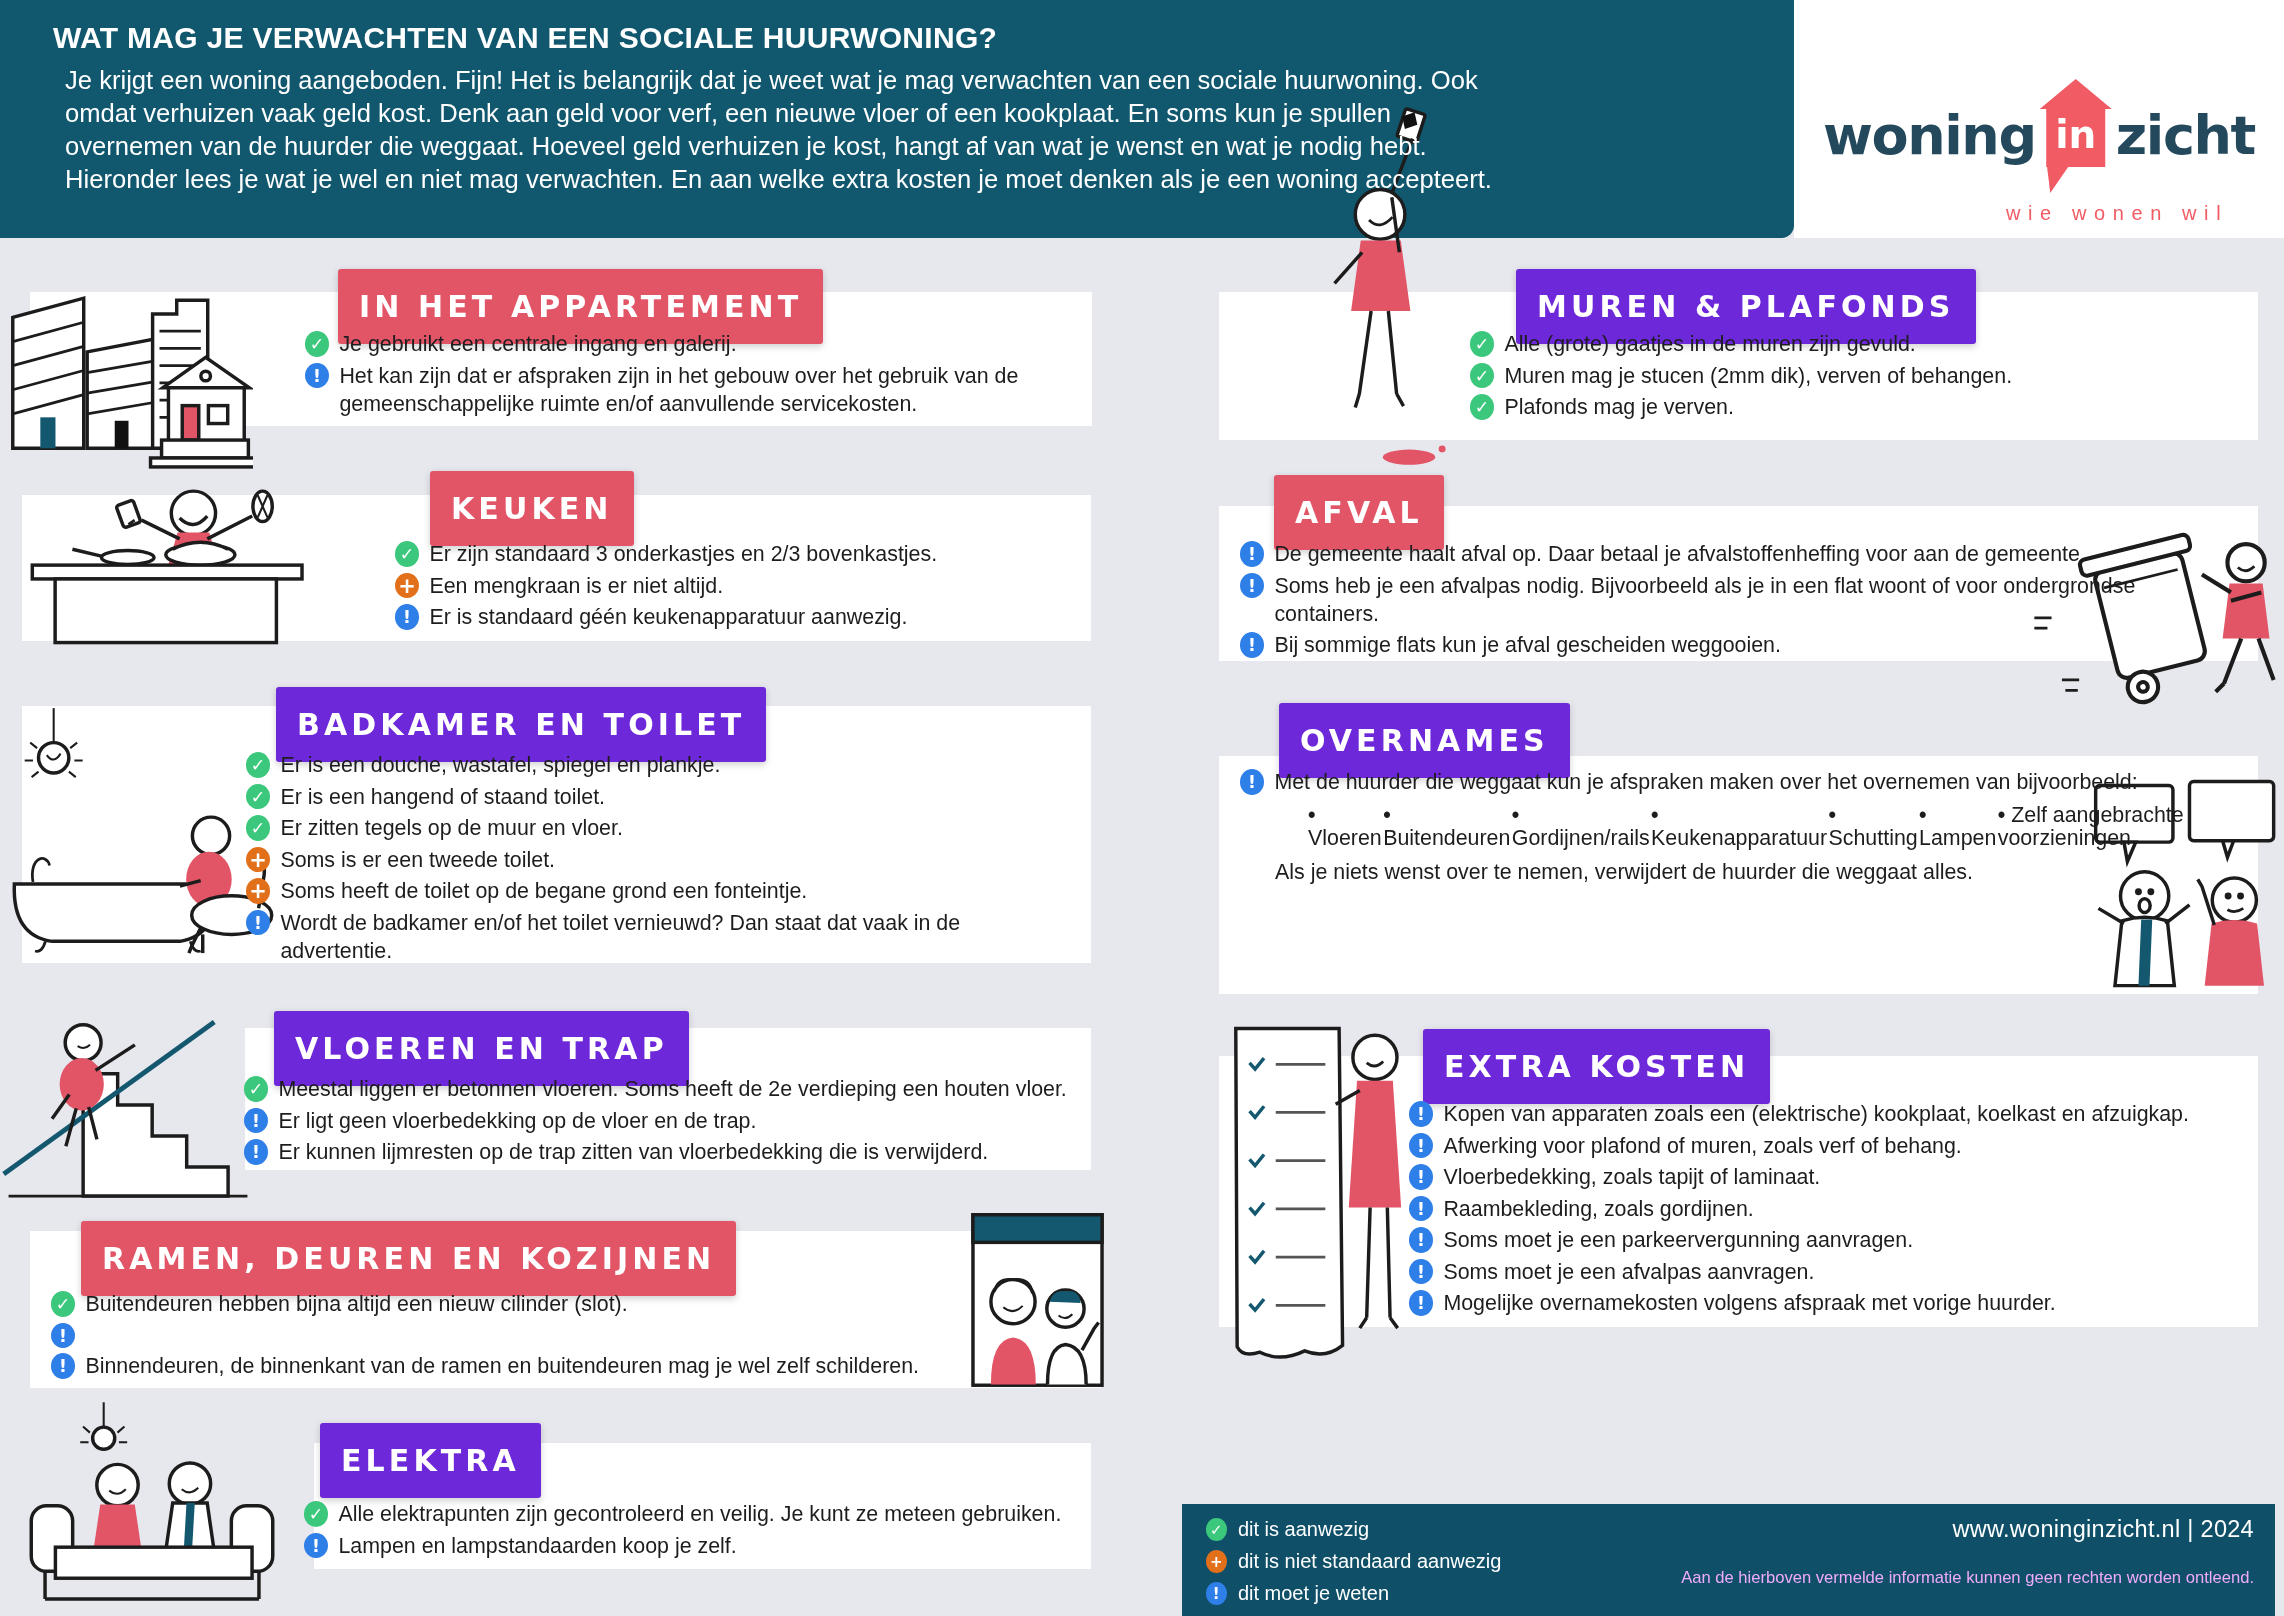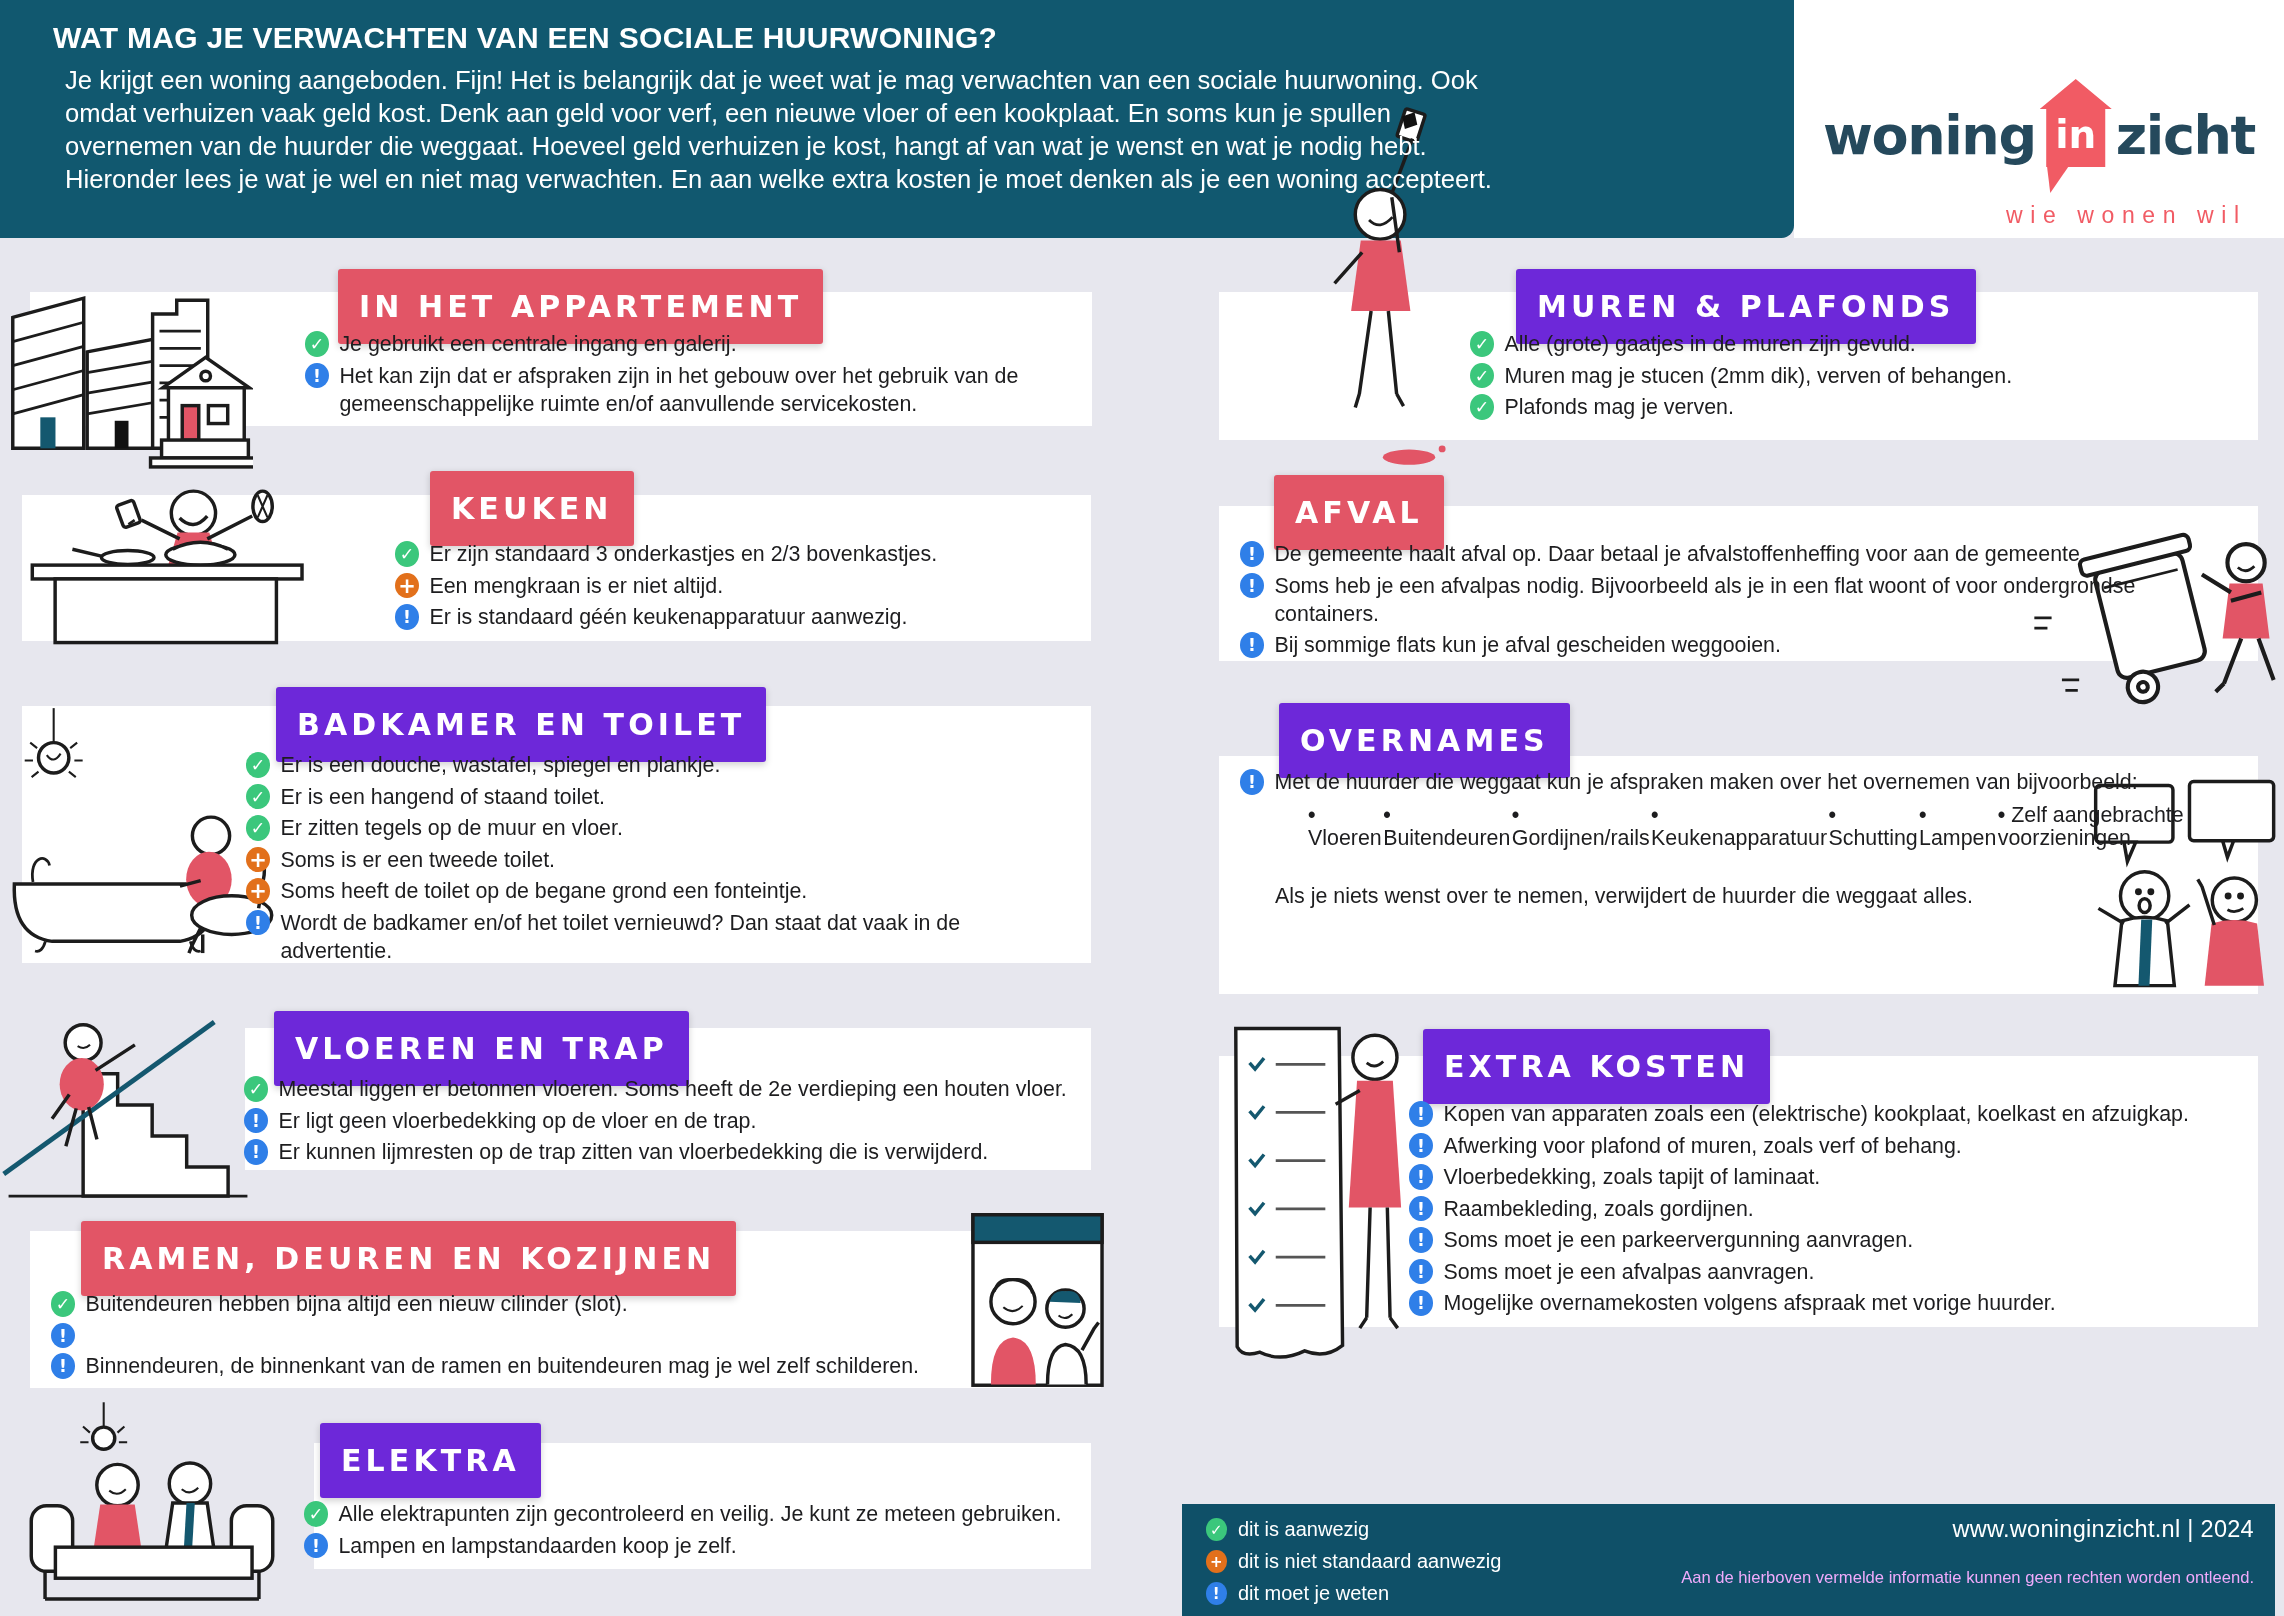--- a/index.html
+++ b/index.html
@@ -16,39 +16,39 @@
   
   #logo{position:absolute;left:1823px;top:104px;z-index:3;display:flex;align-items:center;}
   .logo-word{font-family:"DejaVu Sans",sans-serif;font-weight:bold;font-size:54px;color:#25495C;letter-spacing:-1.4px;}
   #logo-house{position:relative;width:72px;height:88px;margin:0 4.1px;margin-top:-25px;}
   #logo-house .house-shape{position:absolute;inset:0;background:#F15B64;
      clip-path:polygon(50% 0,100% 34%,91% 34%,91% 100%,9% 100%,9% 34%,0 34%);}
   #logo-house .house-tail{position:absolute;left:7px;bottom:-26px;width:23.5px;height:29px;background:#F15B64;
      clip-path:polygon(0 0,100% 0,15% 100%);}
   #logo-house .in-text{position:absolute;left:0;right:0;top:33px;text-align:center;color:#fff;
      font-family:"DejaVu Sans",sans-serif;font-weight:bold;font-size:39px;}
-  #logo-tagline{position:absolute;left:2006px;top:202px;z-index:3;color:#F15B64;font-size:23px;
+  #logo-tagline{position:absolute;left:2006px;top:202px;z-index:3;color:#F15B64;font-size:20px;
      letter-spacing:7.6px;white-space:nowrap;}
   
   .strip{position:absolute;background:#fff;z-index:1;}
   .badge{position:absolute;z-index:3;color:#fff;font-family:"DejaVu Sans",sans-serif;font-weight:bold;
          font-size:30px;letter-spacing:4.1px;padding:20px 21px;border-radius:3px;white-space:nowrap;
          box-shadow:0 2.8px 7px rgba(0,0,0,.18);}
   .badge.red{background:#E25566;}
   .badge.teal{background:#6d28d9;}
   .items{position:absolute;z-index:3;display:flex;flex-direction:column;gap:3.5px;font-size:21.4px;line-height:28px;}
   .item{display:flex;gap:10.4px;align-items:flex-start;}
   .ico{flex:0 0 auto;width:24px;height:25.6px;border-radius:50%;color:#fff;display:flex;align-items:center;
        justify-content:center;font-weight:bold;font-size:17.3px;margin-top:1.4px;font-family:"DejaVu Sans",sans-serif;}
   .ico.check{background:#3BC77C;}
   .ico.plus{background:#E2701B;font-size:21px;}
   .ico.info{background:#2F7FE8;}
   .bullets{display:flex;flex-direction:row;gap:1.4px;margin:4.1px 0 4.1px 68px;line-height:23.5px;}
   .bullet::before{content:"•  ";font-weight:bold;}
-  .outro{padding-left:35px;margin-top:24px;}
+  .outro{padding-left:35px;}
   
   #footer-box{position:absolute;left:1182px;top:1504px;width:1093px;height:113px;background:#0F5068;z-index:2;}
   #legend{position:absolute;left:23.5px;top:14px;display:flex;flex-direction:column;gap:9px;}
   .legend-row{display:flex;align-items:center;gap:11px;color:#fff;font-size:20px;}
   .legend-row .ico{width:21.4px;height:23px;margin-top:0;font-size:15px;}
   #footer-site{position:absolute;right:21px;top:12.4px;color:#fff;font-size:23.5px;letter-spacing:0.3px;}
   #footer-disclaimer{position:absolute;right:21px;top:64px;color:#f0abfc;font-size:16.6px;}
   
   .illo{position:absolute;z-index:2;}
   .illo svg{display:block;}

